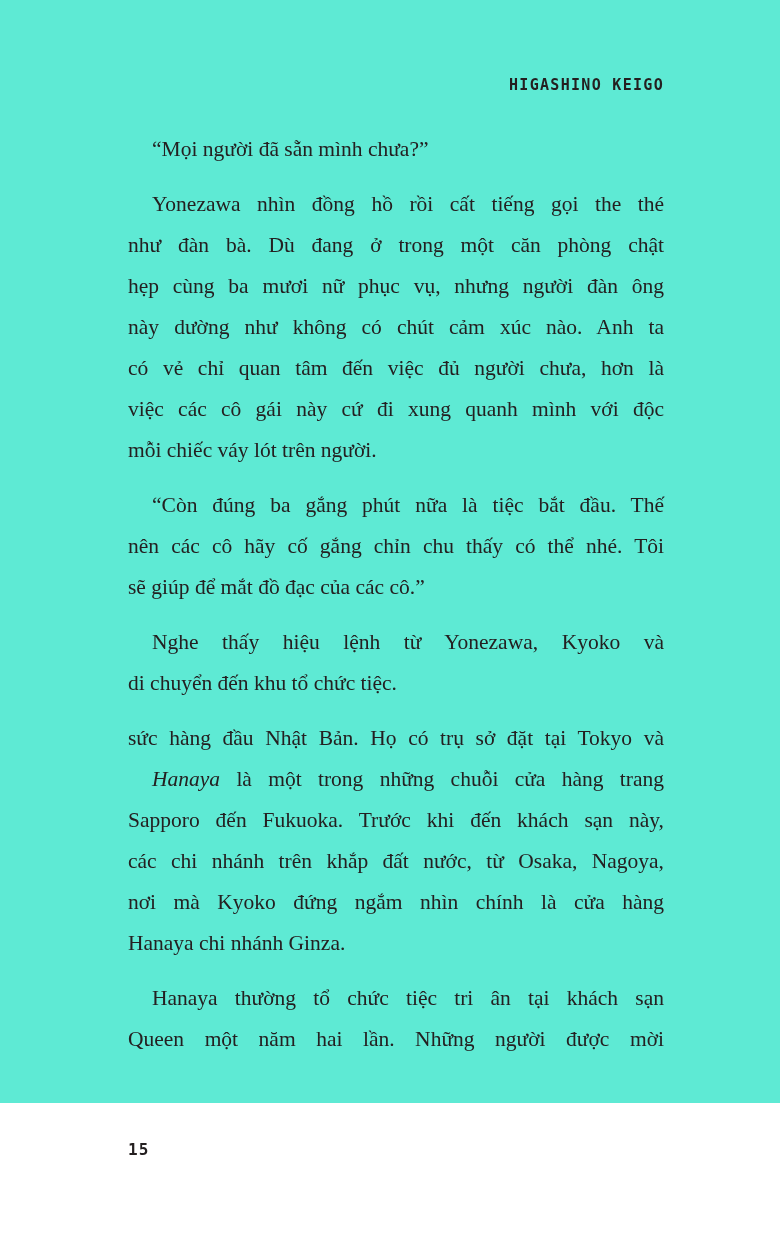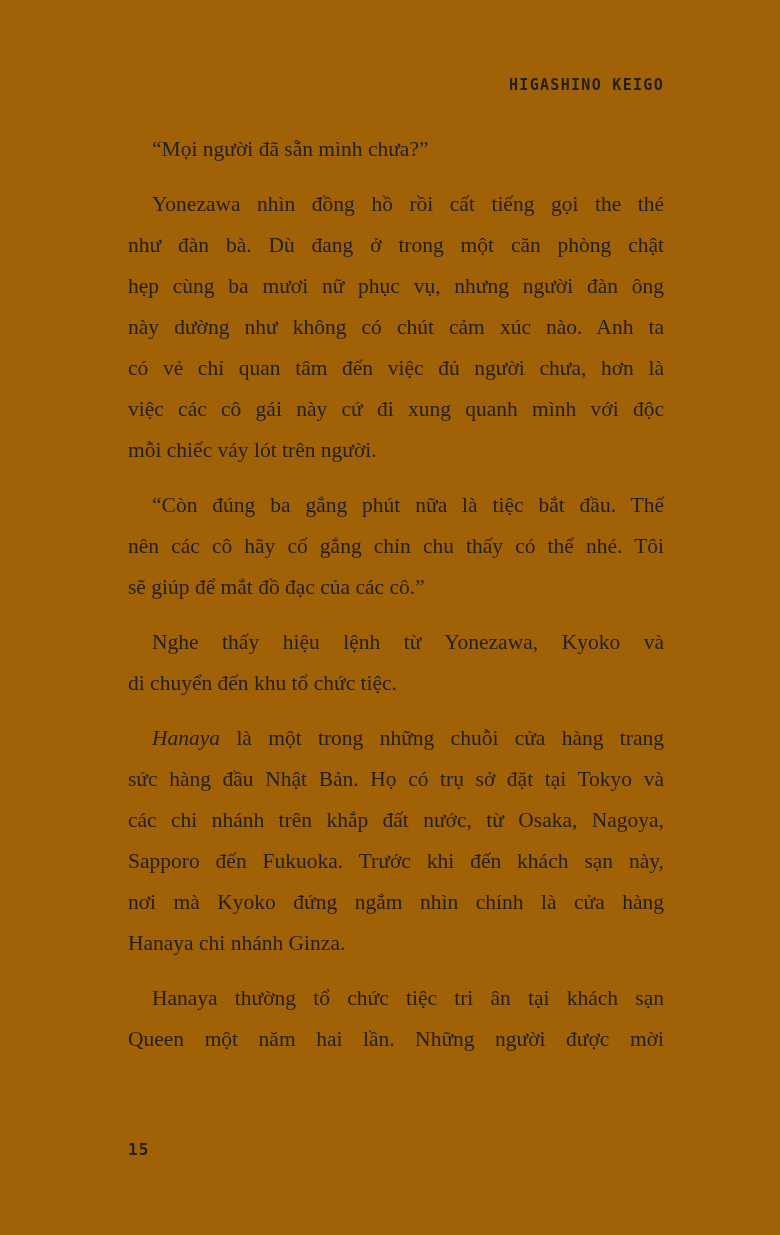--- a/index.html
+++ b/index.html
@@ -6,22 +6,22 @@
   html, body {
     width: 780px;
     height: 1235px;
     background: #ffffff;
     font-family: "Liberation Serif", serif;
     overflow: hidden;
   }
   .book-page {
     position: relative;
     width: 780px;
-    height: 1235px;
-    background: #a16207;
+    height: 1103px;
+    background: #5eead4;
     color: #221e1f;
   }
   .running-header {
     position: absolute;
     top: 76px;
     left: 128px;
     width: 536px;
     text-align: right;
     font-family: "DejaVu Sans Mono", monospace;
     font-weight: bold;
@@ -93,24 +93,24 @@
       <div class="line">nên các cô hãy cố gắng chỉn chu thấy có thể nhé. Tôi</div>
       <div class="line last">sẽ giúp để mắt đồ đạc của các cô.”</div>
     </div>
 
     <div class="paragraph">
       <div class="line first">Nghe thấy hiệu lệnh từ Yonezawa, Kyoko và</div>
       <div class="line last">di chuyển đến khu tổ chức tiệc.</div>
     </div>
 
     <div class="paragraph">
+      <div class="line">sức hàng đầu Nhật Bản. Họ có trụ sở đặt tại Tokyo và</div>
       <div class="line first"><span class="italic">Hanaya</span><span> là một trong những chuỗi cửa hàng trang</span></div>
-      <div class="line">sức hàng đầu Nhật Bản. Họ có trụ sở đặt tại Tokyo và</div>
+      <div class="line">Sapporo đến Fukuoka. Trước khi đến khách sạn này,</div>
       <div class="line">các chi nhánh trên khắp đất nước, từ Osaka, Nagoya,</div>
-      <div class="line">Sapporo đến Fukuoka. Trước khi đến khách sạn này,</div>
       <div class="line">nơi mà Kyoko đứng ngắm nhìn chính là cửa hàng</div>
       <div class="line last">Hanaya chi nhánh Ginza.</div>
     </div>
 
     <div class="paragraph">
       <div class="line first">Hanaya thường tổ chức tiệc tri ân tại khách sạn</div>
       <div class="line">Queen một năm hai lần. Những người được mời</div>
     </div>
 
   </div>

